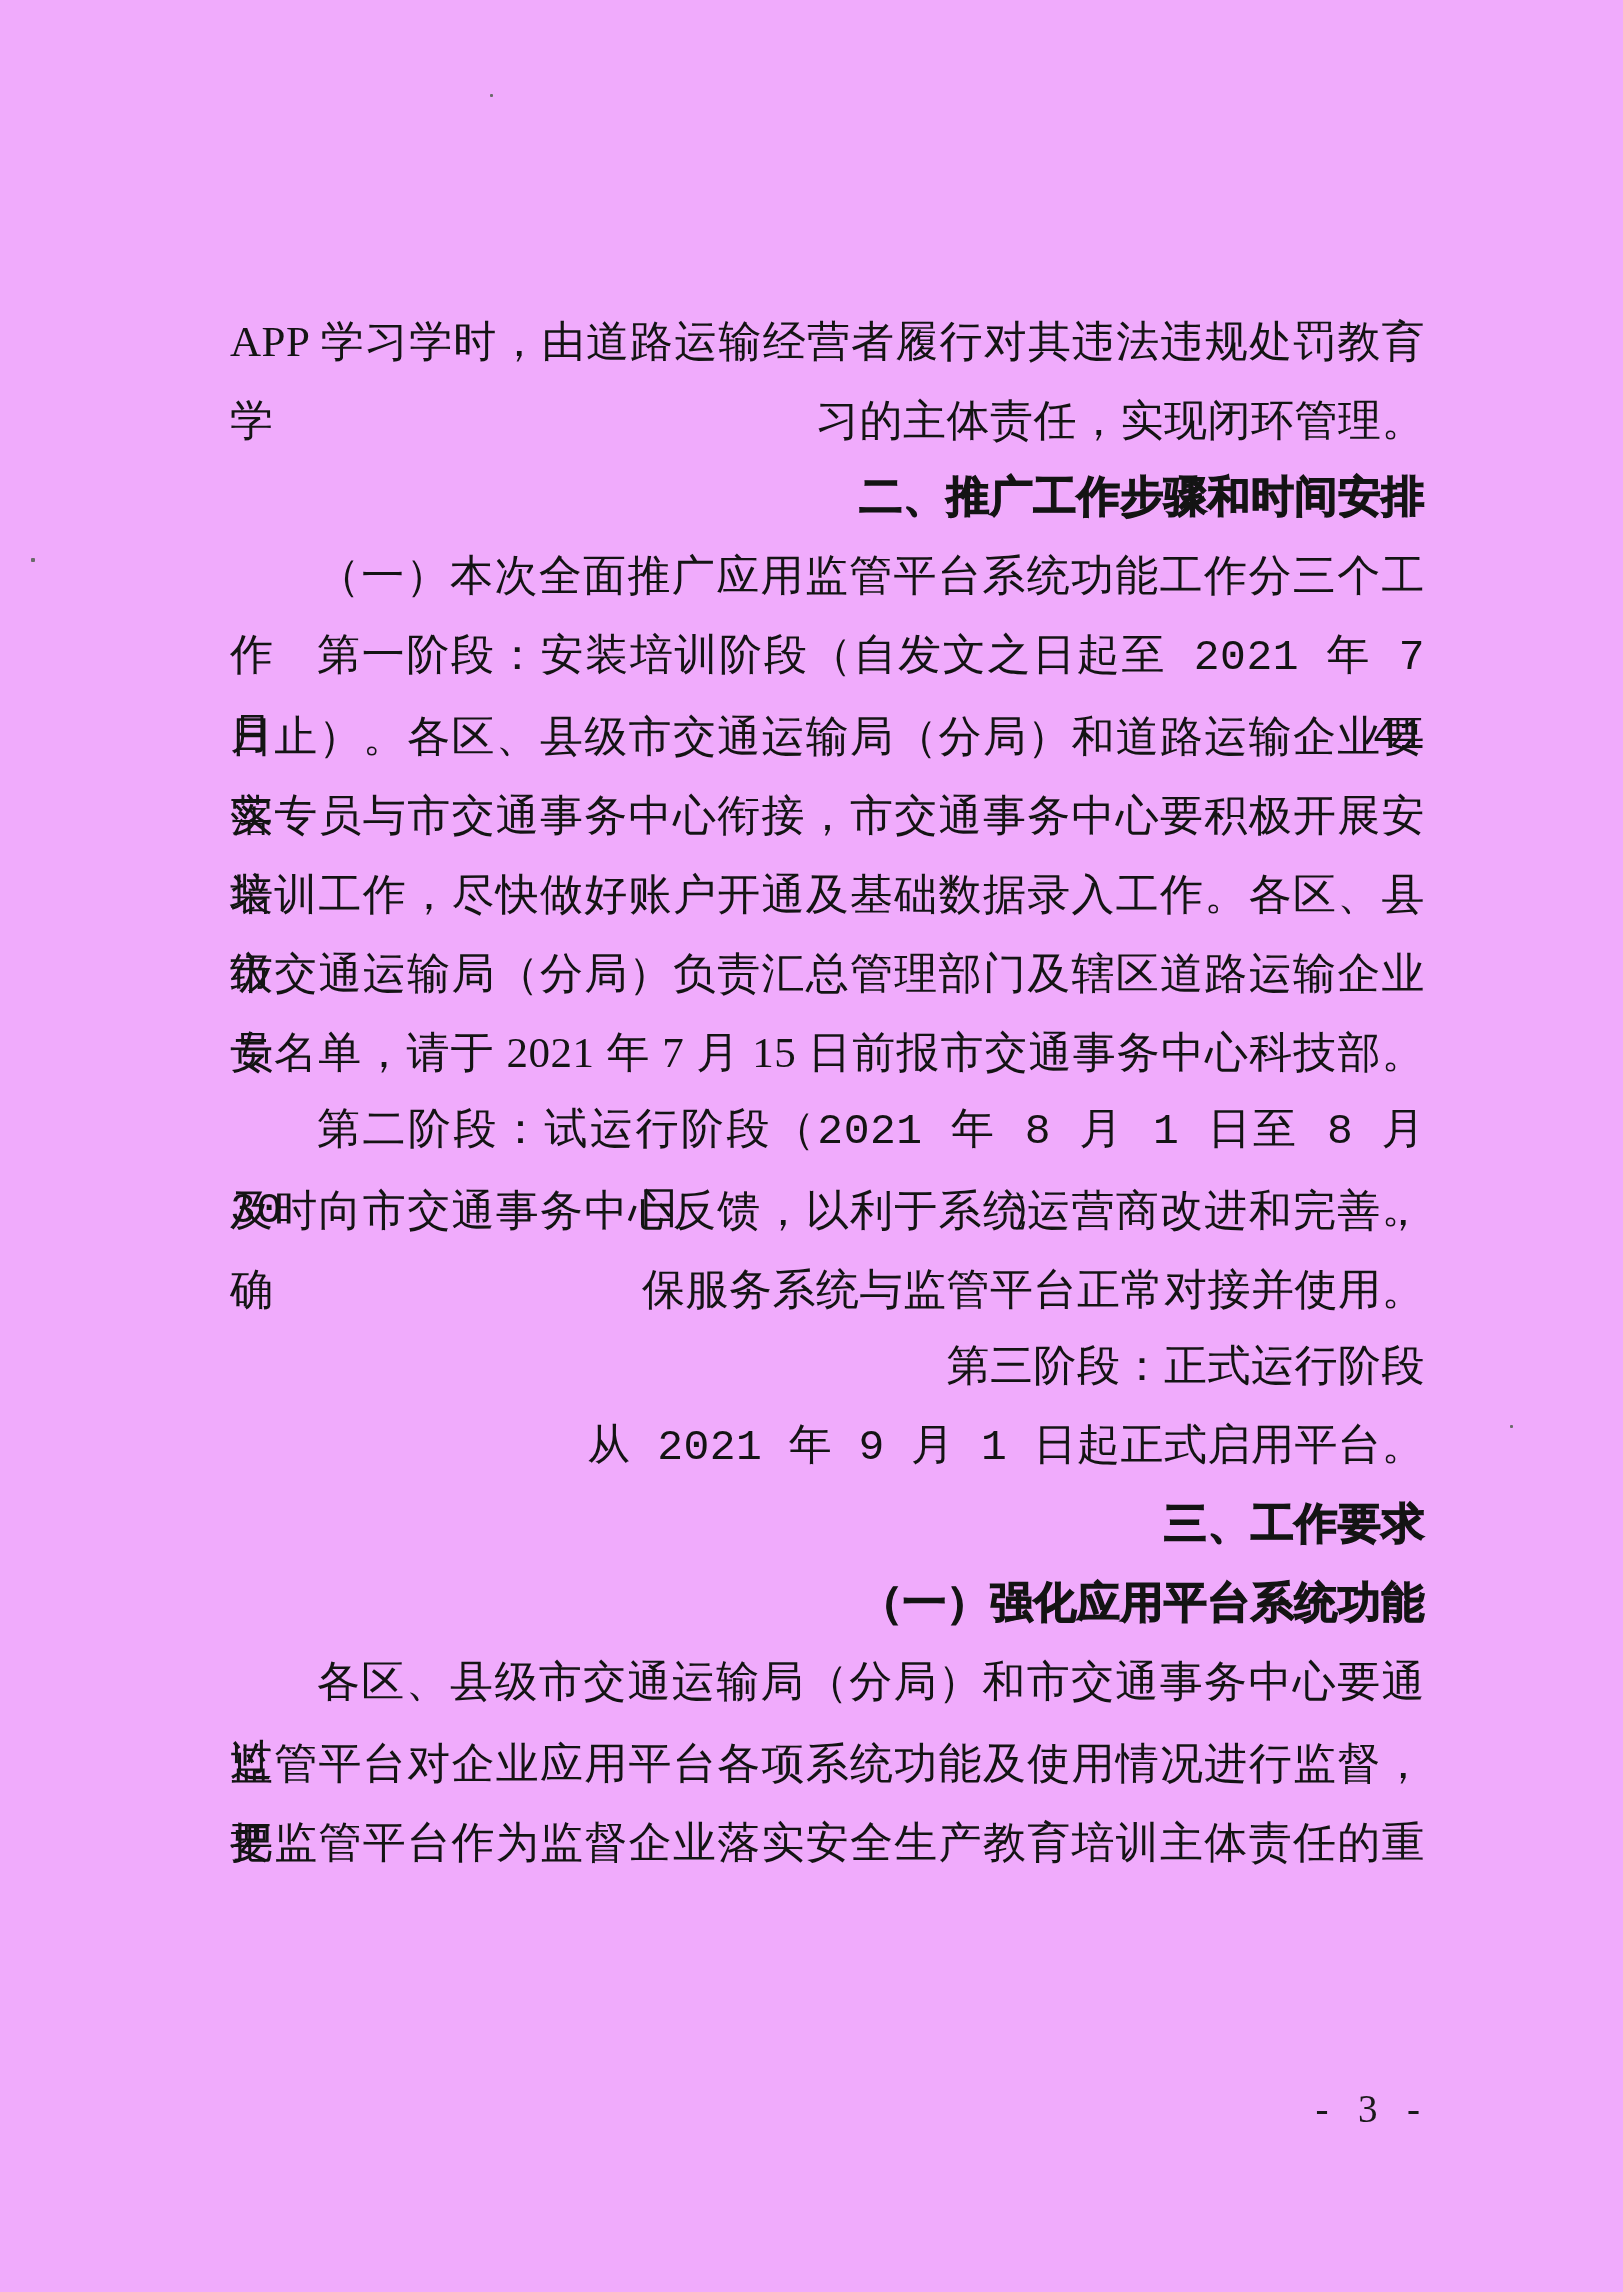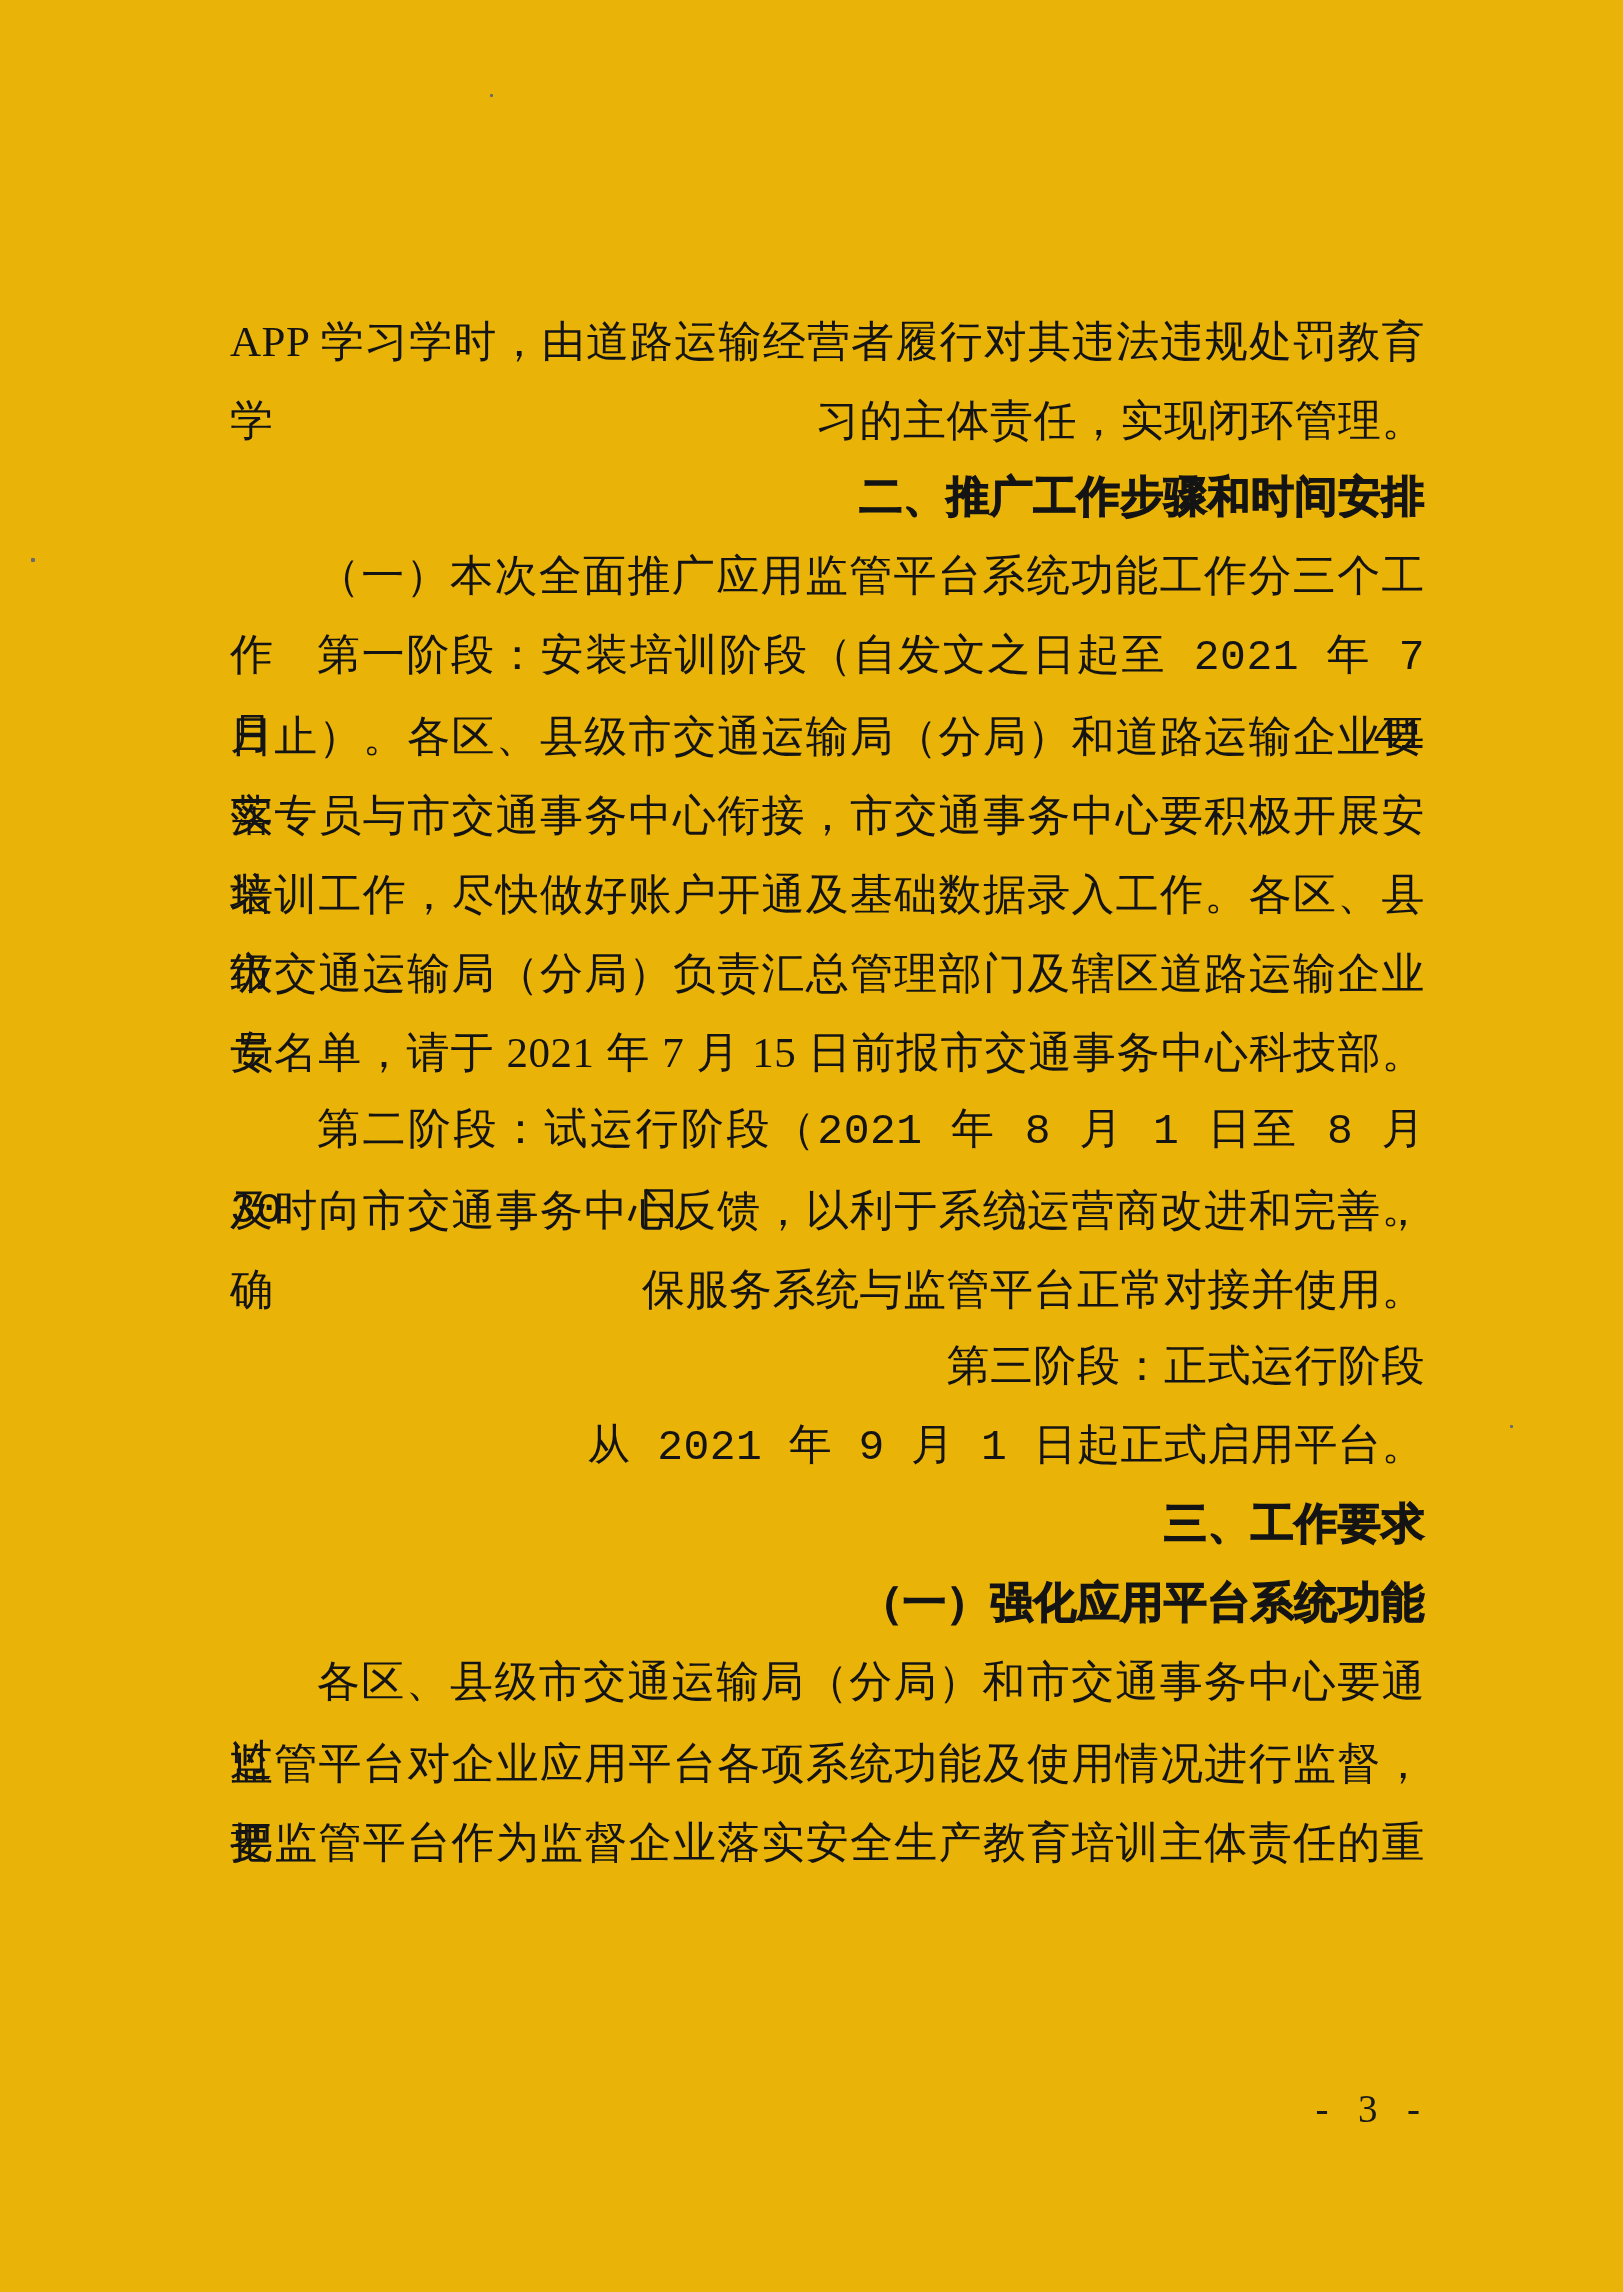--- a/index.html
+++ b/index.html
@@ -1,19 +1,19 @@
 <!DOCTYPE html>
 <html><head>
 <meta charset="utf-8">
 <style>
   html,body{margin:0;padding:0;background:#e8e8e8;}
   .page{
     position:relative;
     width:1623px;height:2292px;
-    background:#eab308;
+    background:#f0abfc;
     overflow:hidden;
     font-family:"Liberation Serif", serif;
     color:#141414;
   }
   .text-block{
     position:absolute;
     left:230px;top:302px;
     width:1195px;
   }
   .line{

